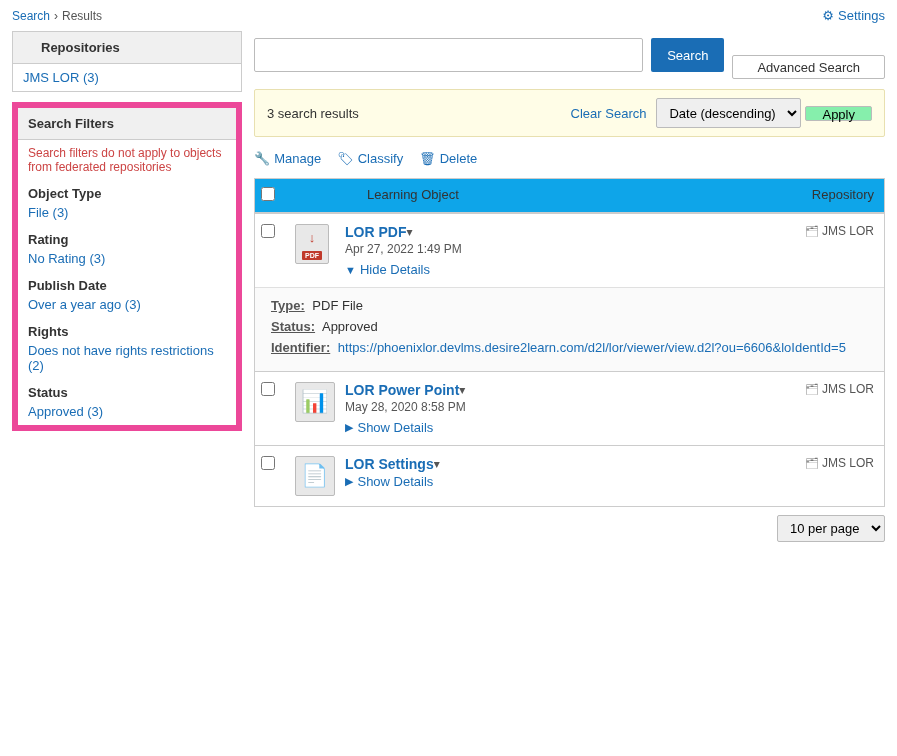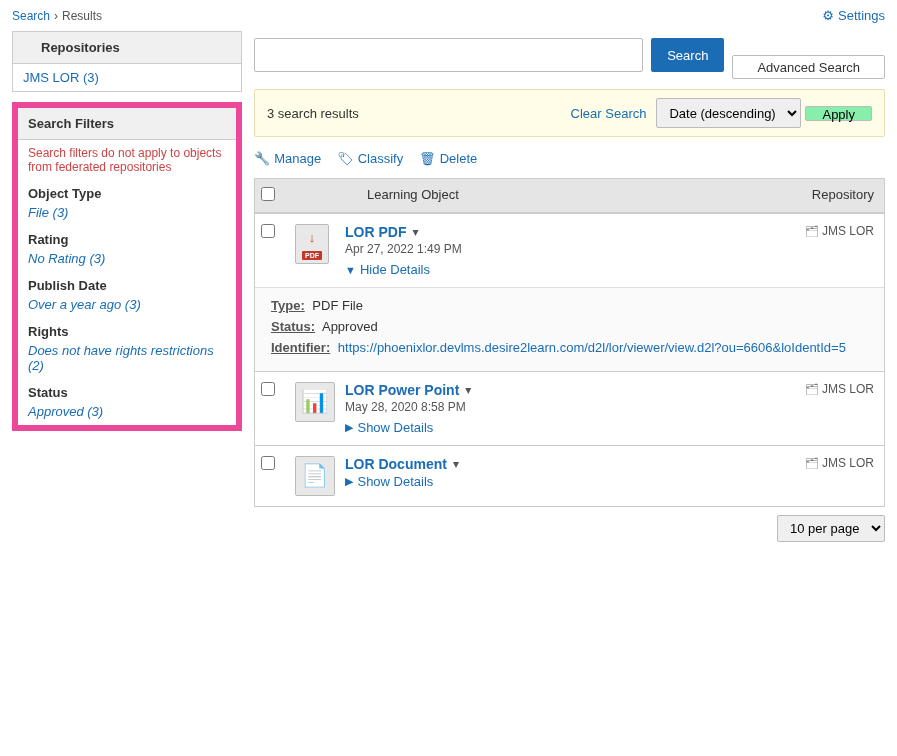--- a/index.html
+++ b/index.html
@@ -21,21 +21,21 @@
     .sidebar { width: 230px; flex-shrink: 0; }
     .sidebar-section { border: 1px solid #ccc; margin-bottom: 10px; }
     .sidebar-section-title { background: #f0f0f0; padding: 8px 28px; font-weight: bold; font-size: 13px; border-bottom: 1px solid #ccc; }
     .sidebar-item { padding: 6px 10px; font-size: 13px; }
     .sidebar-item a { color: #1a6db5; text-decoration: none; }
 
     .filter-section { border: 6px solid #ec4899; }
     .filter-title { background: #f0f0f0; padding: 8px 10px; font-weight: bold; font-size: 13px; border-bottom: 1px solid #ccc; }
     .filter-note { padding: 6px 10px; font-size: 12px; color: #c44; }
     .filter-category { padding: 6px 10px 2px 10px; font-weight: bold; font-size: 13px; }
-    .filter-value { padding: 2px 10px 6px 10px; font-style: italic; }
+    .filter-value { padding: 2px 10px 6px 10px; }
     .filter-value a { color: #1a6db5; text-decoration: none; }
 
     
     .main-content { flex: 1; }
 
     
     .search-bar-row { display: flex; align-items: center; gap: 8px; margin-bottom: 10px; }
     .search-input { flex: 1; height: 34px; border: 1px solid #bbb; padding: 0 8px; font-size: 13px; border-radius: 2px; }
     .btn-search { background: #1a6db5; color: #fff; border: none; padding: 0 16px; height: 34px; font-size: 13px; cursor: pointer; border-radius: 2px; }
     .btn-advanced { background: #fff; color: #333; border: 1px solid #bbb; padding: 0 24px; height: 24px; font-size: 13px; cursor: pointer; border-radius: 2px; margin-top: 24px; }
@@ -45,21 +45,21 @@
     .results-count { font-size: 13px; color: #333; flex: 1; }
     .clear-search { color: #1a6db5; text-decoration: none; font-size: 13px; }
     .sort-select-wrap { display: flex; align-items: center; gap: 4px; }
     .sort-select { border: 1px solid #bbb; padding: 4px 8px; font-size: 13px; height: 30px; border-radius: 2px; cursor: pointer; }
     .btn-apply { background: #86efac; border: 1px solid #bbb; padding: 0 16px; height: 15px; font-size: 13px; cursor: pointer; border-radius: 2px; }
 
     
     .action-toolbar { display: flex; align-items: center; gap: 16px; margin-bottom: 8px; padding: 4px 0; }
     .action-btn { display: flex; align-items: center; gap: 4px; color: #1a6db5; background: none; border: none; cursor: pointer; font-size: 13px; text-decoration: none; }
 
-    .result-title-row { display: flex; align-items: center; gap: 6px; margin-bottom: 2px; }
+    .result-title-row { display: flex; align-items: center; margin-bottom: 2px; }
     .result-title { color: #1a6db5; font-size: 14px; font-weight: bold; text-decoration: none; }
     .dropdown-arrow { font-size: 12px; color: #555; cursor: pointer; }
     .result-date { font-size: 12px; color: #555; margin-bottom: 6px; }
 
     
     .details-toggle { display: flex; align-items: center; gap: 4px; color: #1a6db5; font-size: 13px; cursor: pointer; margin-bottom: 0; }
     .toggle-arrow { font-size: 11px; }
 
     
     .details-panel { background: #fafafa; border-top: 1px solid #e0e0e0; padding: 10px 16px; font-size: 13px; }
@@ -73,21 +73,21 @@
     .cell-icon { width: 54px; padding: 10px 4px; flex-shrink: 0; text-align: center; }
     .cell-content { flex: 1; padding: 10px 6px 10px 0; }
     .cell-repo { padding: 10px 10px 10px 6px; white-space: nowrap; font-size: 12px; color: #555; flex-shrink: 0; }
 
     
     .per-page-row { display: flex; justify-content: flex-end; padding: 8px 0; }
     .per-page-select { border: 1px solid #bbb; padding: 4px 8px; font-size: 13px; border-radius: 2px; cursor: pointer; }
 
     input[type="checkbox"] { width: 14px; height: 14px; cursor: pointer; }
 
-    .header-row { display: flex; background: #e5e5e5; border: 1px solid #ccc; border-bottom: 2px solid #ccc; gap: 8px; }
+    .header-row { display: flex; background: #0ea5e9; border: 1px solid #ccc; border-bottom: 2px solid #ccc; gap: 8px; }
     .header-check { width: 36px; padding: 8px 6px; flex-shrink: 0; }
     .header-icon { width: 54px; padding: 8px 4px; flex-shrink: 0; }
     .header-content { flex: 1; padding: 8px 6px; font-size: 13px; }
     .header-repo { padding: 8px 10px; font-size: 13px; }
 
     .result-item { border: 1px solid #ccc; border-top: none; }
     .result-item:first-of-type { border-top: none; }
 
     .jms-lor-tag { display: flex; align-items: center; gap: 3px; }
     .lor-small-icon { font-size: 11px; color: #777; }
@@ -267,21 +267,21 @@
       <div class="result-main-row">
         <div class="cell-check">
           <input type="checkbox" style="">
         </div>
         <div class="cell-icon">
 
           <div style="width:40px;height:40px;background:#e8e8e8;border:1px solid #bbb;border-radius:2px;display:flex;align-items:center;justify-content:center;font-size:22px;">📄</div>
         </div>
         <div class="cell-content">
           <div class="result-title-row">
-            <a href="#" class="result-title">LOR Document</a>
+            <a href="#" class="result-title">LOR Settings</a>
             <span class="dropdown-arrow">▾</span>
           </div>
           <div class="details-toggle">
             <span class="toggle-arrow">▶</span>
             <span>Show Details</span>
           </div>
         </div>
         <div class="cell-repo">
           <div class="jms-lor-tag">
             <span class="lor-small-icon">🗂</span>

